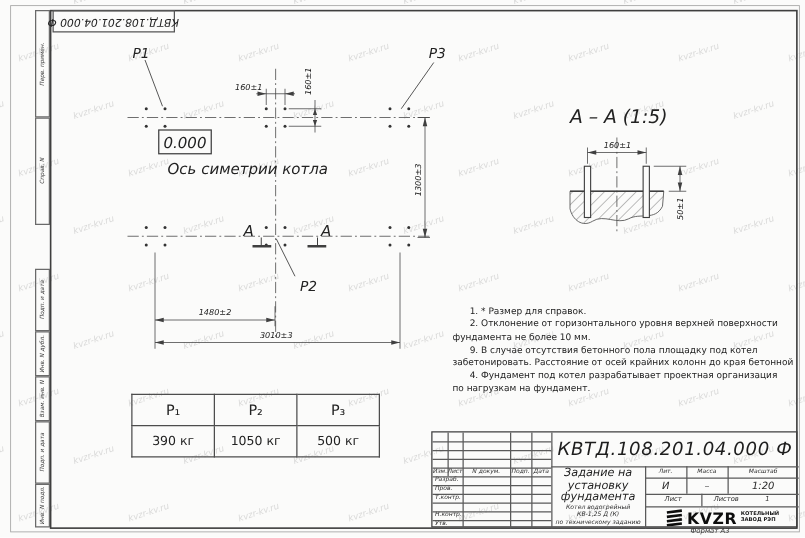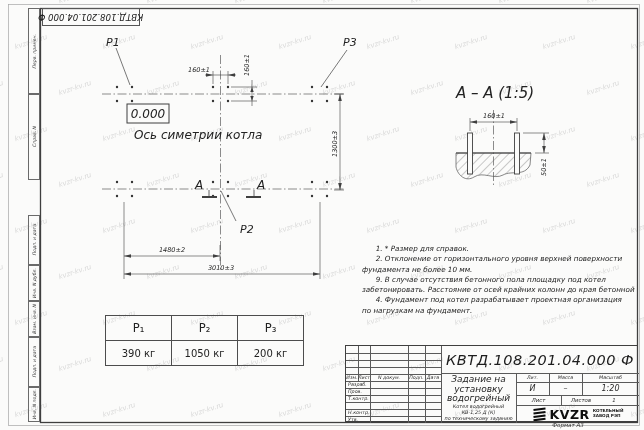--- a/index.html
+++ b/index.html
@@ -17,21 +17,21 @@
   .stamp{position:absolute;left:42px;top:8px;width:98px;height:18px;border:1px solid #555;
          box-sizing:border-box;display:flex;align-items:center;justify-content:center;}
   .stamp span{transform:rotate(180deg);font-size:8.6px;font-style:italic;white-space:nowrap;color:#222;}
   
   table.ltable{position:absolute;left:105px;top:315px;border-collapse:collapse;}
   table.ltable td{border:1px solid #4d4d4d;width:63px;height:22px;text-align:center;
          color:#222;}
   .lhead{font-size:11.5px;} .lval{font-size:10px;}
   
   .notes{position:absolute;left:362px;top:244px;width:280px;}
-  .notes div{font-size:7.2px;font-style:italic;line-height:10.3px;white-space:pre;color:#222;}
+  .notes div{font-size:7.2px;line-height:10.3px;white-space:pre;color:#222;}
   
   .tb{position:absolute;left:345px;top:345px;width:293px;height:77px;border:1.2px solid #3f3f3f;
       box-sizing:border-box;}
   .hl{position:absolute;height:1px;background:#5a5a5a;}
   .vl{position:absolute;width:1px;background:#5a5a5a;}
   .cellTxt{position:absolute;font-size:4.8px;font-style:italic;color:#2c2c2c;
       display:flex;align-items:center;justify-content:center;white-space:nowrap;}
   .leftTxt{justify-content:flex-start;padding-left:2px;}
   .desig{position:absolute;left:95px;top:0;width:198px;height:27px;display:flex;align-items:center;
       justify-content:center;font-size:14.5px;font-style:italic;letter-spacing:.5px;color:#1d1d1d;}
@@ -300,21 +300,21 @@
   <table class="ltable">
     <tbody>
         <tr>
       <td class="lhead">P₁</td>
       <td class="lhead">P₂</td>
       <td class="lhead">P₃</td>
     </tr>
     <tr>
       <td class="lval">390 кг</td>
       <td class="lval">1050 кг</td>
-      <td class="lval">200 кг</td>
+      <td class="lval">500 кг</td>
     </tr>
   </tbody>
     </table>
 
   <div class="notes">
     <div>      1. * Размер для справок.</div>
     <div>      2. Отклонение от горизонтального уровня верхней поверхности</div>
     <div>фундамента не более 10 мм.</div>
     <div>      9. В случае отсутствия бетонного пола площадку под котел</div>
     <div>забетонировать. Расстояние от осей крайних колонн до края бетонной</div>
@@ -359,21 +359,21 @@
     <div class="cellTxt leftTxt" style="left:0;top:42px;width:24px;height:7px;">Пров.</div>
     <div class="cellTxt leftTxt" style="left:0;top:49px;width:24px;height:7px;">Т.контр.</div>
     <div class="cellTxt leftTxt" style="left:0;top:63px;width:24px;height:7px;">Н.контр.</div>
     <div class="cellTxt leftTxt" style="left:0;top:70px;width:24px;height:7px;">Утв.</div>
 
     <div class="desig">КВТД.108.201.04.000 Ф</div>
 
     <div class="docTitle">
       <div>Задание на</div>
       <div>установку</div>
-      <div>водогрейный</div>
+      <div>фундамента</div>
     </div>
     <div class="prod">
       <div>Котел водогрейный</div>
       <div>КВ-1,25 Д (К)</div>
       <div>по техническому заданию</div>
     </div>
 
     <div class="cellTxt" style="left:170px;top:27px;width:33px;height:9px;">Лит.</div>
     <div class="cellTxt" style="left:203px;top:27px;width:33px;height:9px;">Масса</div>
     <div class="cellTxt" style="left:236px;top:27px;width:57px;height:9px;">Масштаб</div>

